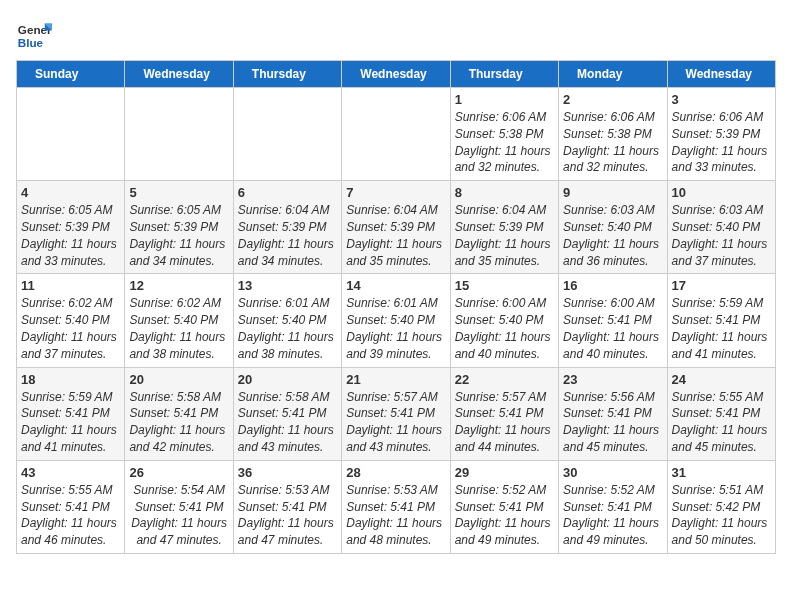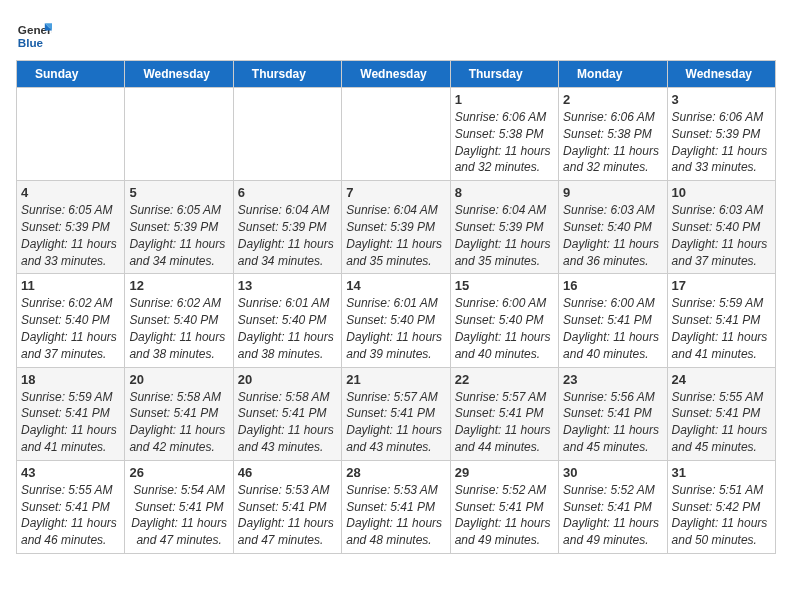--- a/index.html
+++ b/index.html
@@ -299,21 +299,21 @@
 and 46 minutes.</div>
         </td>
         <td>
           <div class="day-number">26</div>
           <div class="day-info" style="white-space: pre-line; text-align: center;">Sunrise: 5:54 AM
 Sunset: 5:41 PM
 Daylight: 11 hours
 and 47 minutes.</div>
         </td>
         <td>
-          <div class="day-number">46</div>
+          <div class="day-number">36</div>
           <div class="day-info" style="white-space: pre-line;">Sunrise: 5:53 AM
 Sunset: 5:41 PM
 Daylight: 11 hours
 and 47 minutes.</div>
         </td>
         <td>
           <div class="day-number">28</div>
           <div class="day-info" style="white-space: pre-line;">Sunrise: 5:53 AM
 Sunset: 5:41 PM
 Daylight: 11 hours

